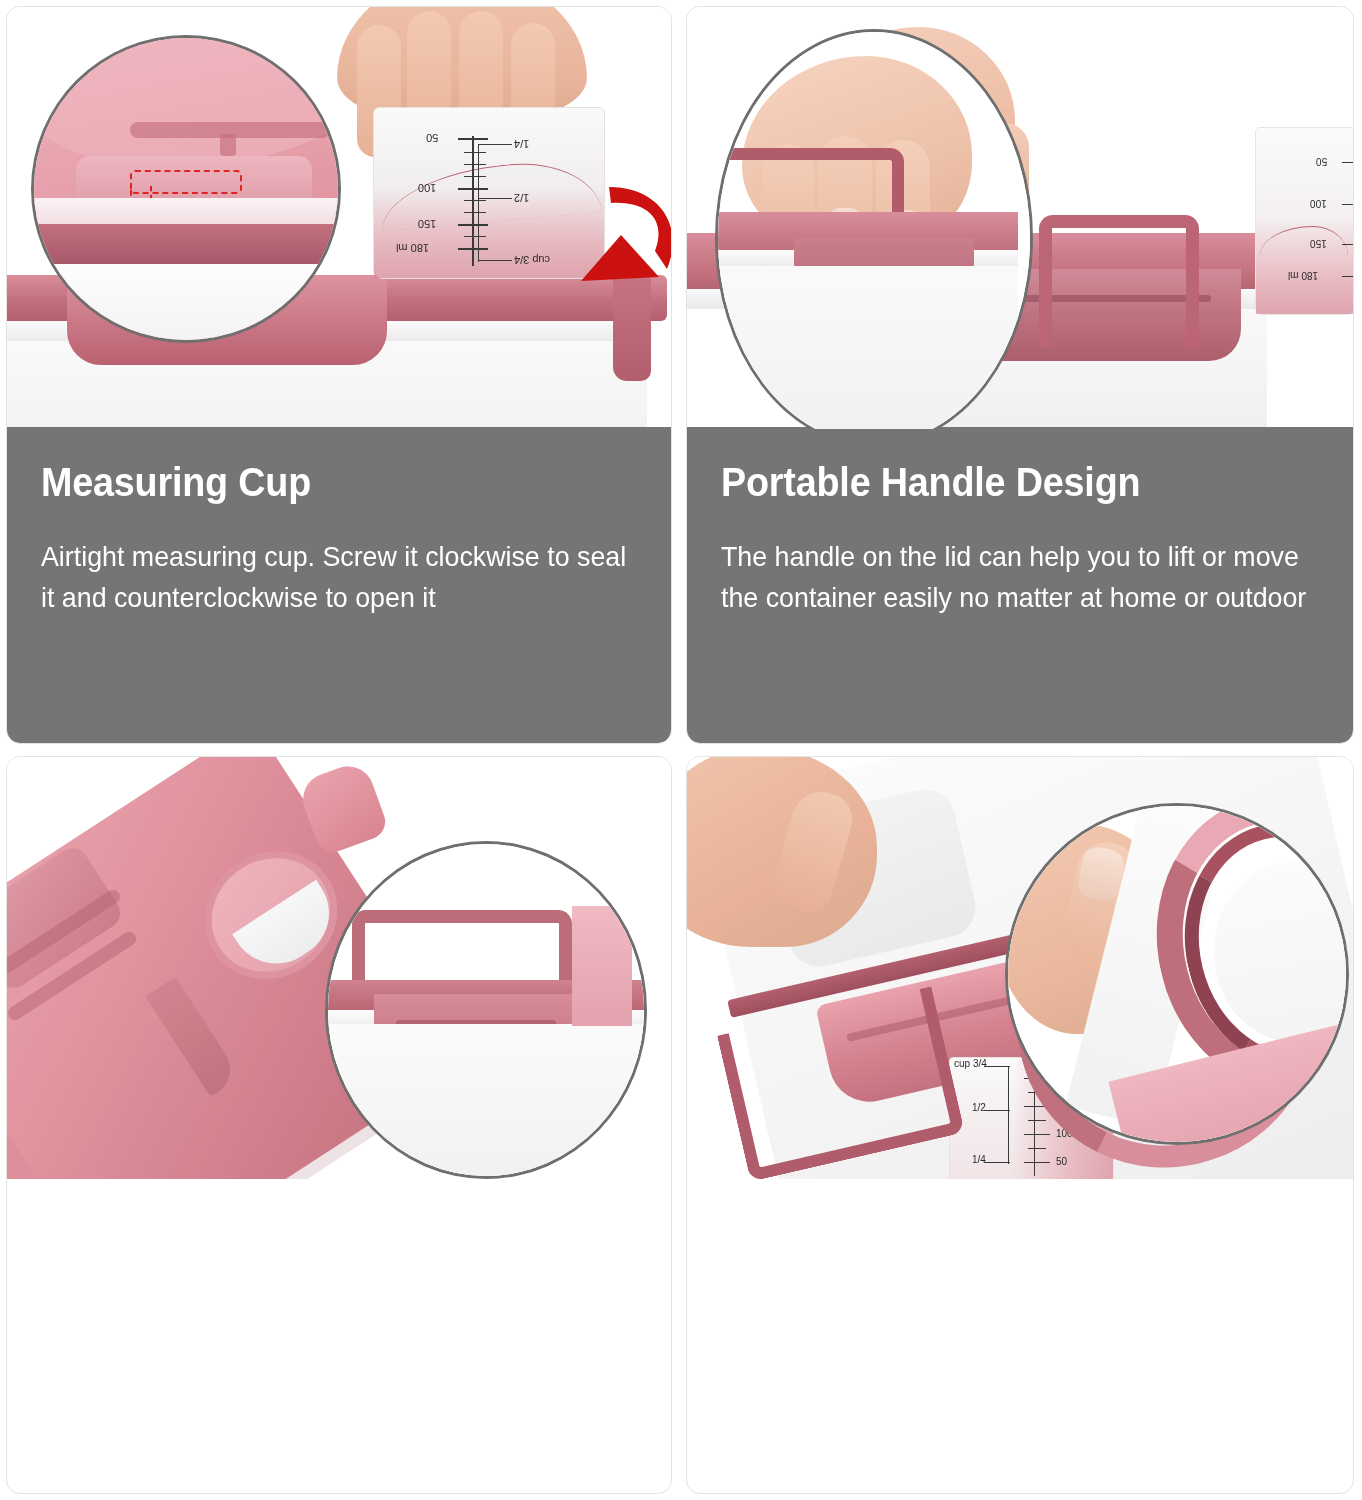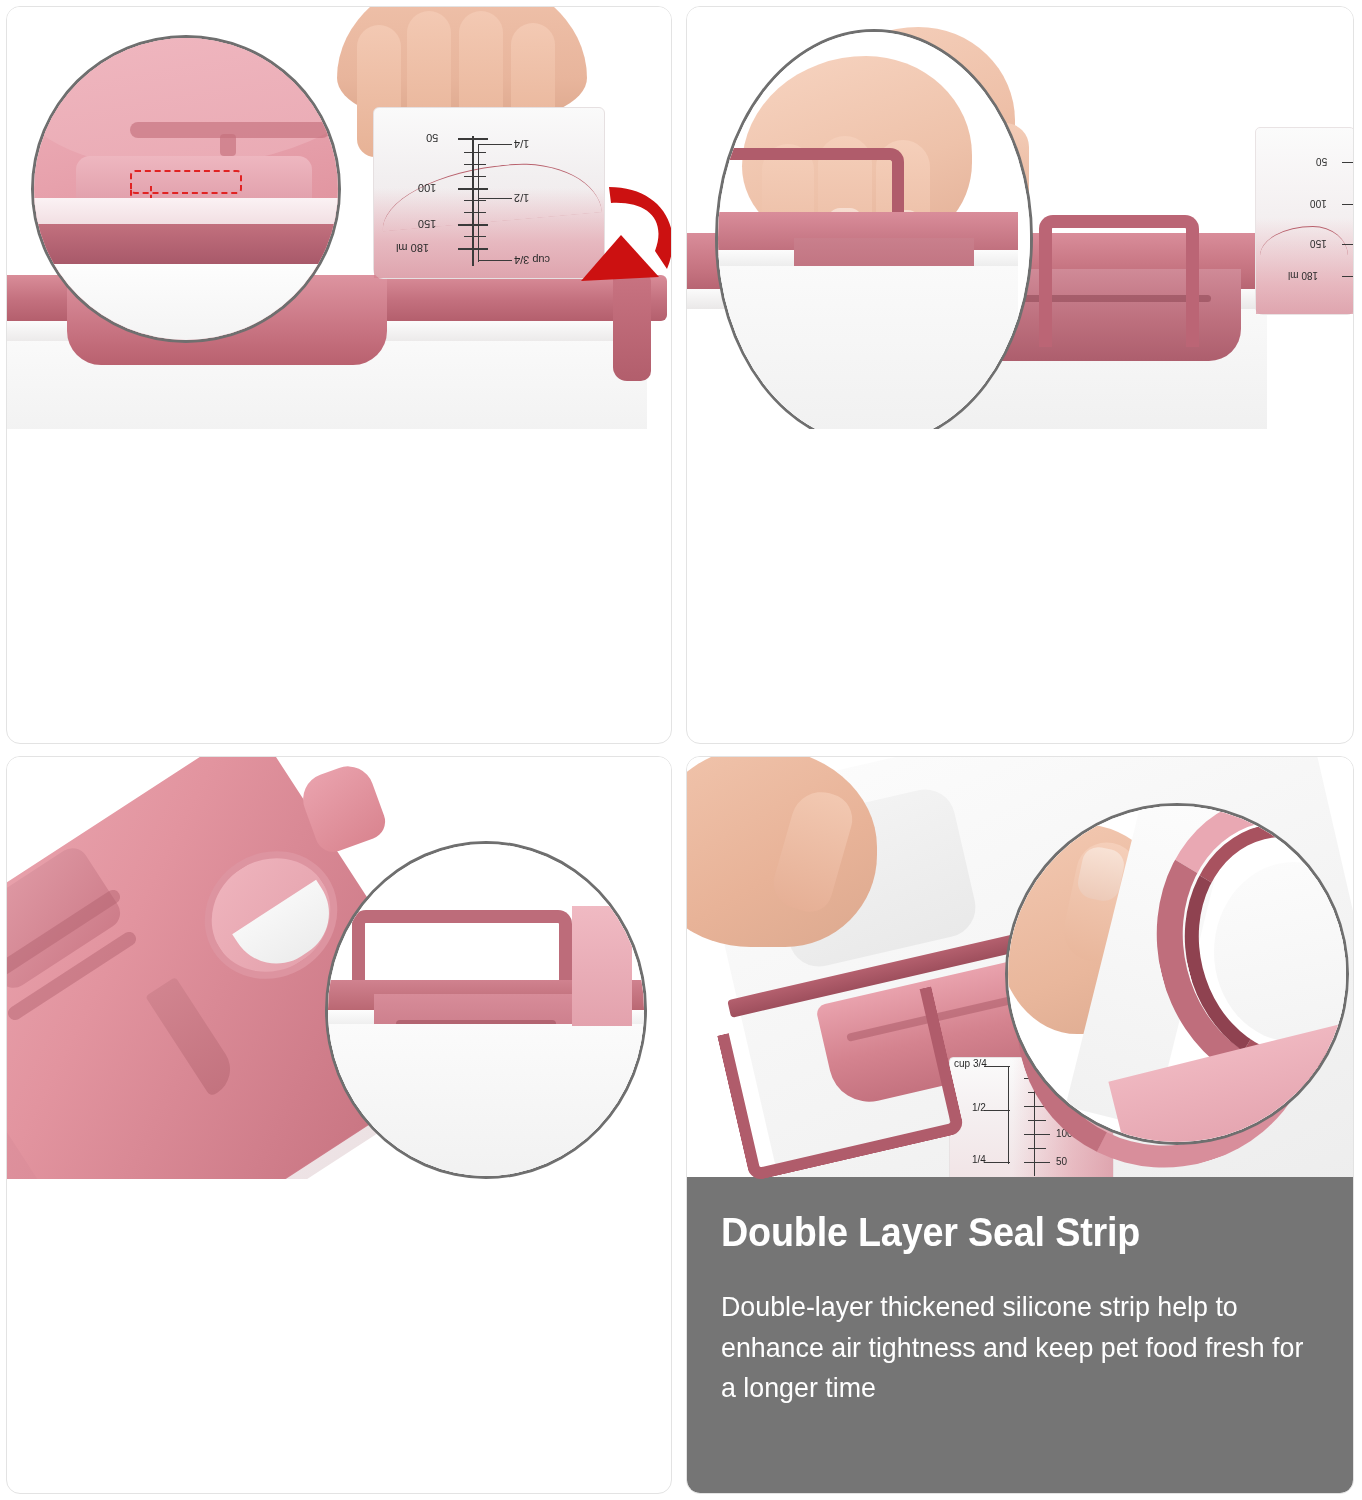--- a/index.html
+++ b/index.html
@@ -393,20 +393,24 @@
 
           <div style="position:absolute;left:96px;top:132px;width:112px;height:24px;border:2.5px dashed #e02222;border-radius:5px;"></div>
           <div style="position:absolute;left:96px;top:148px;width:22px;height:16px;border:2.5px dashed #e02222;border-top:none;border-radius:0 0 4px 4px;"></div>
           <div style="position:absolute;left:0;top:160px;width:100%;height:26px;background:linear-gradient(180deg,#fbf2f4,#f2dfe3);"></div>
           <div style="position:absolute;left:0;top:186px;width:100%;height:40px;background:linear-gradient(180deg,#c2707e,#a8596a);"></div>
           <div style="position:absolute;left:0;top:226px;width:100%;height:90px;background:linear-gradient(180deg,#fdfdfd,#f2f2f2);"></div>
         </div>
 
       </div>
 
+      <div class="caption">
+        <div class="cap-title">Measuring Cup</div>
+        <div class="cap-body">Airtight measuring cup. Screw it clockwise to seal it and counterclockwise to open it</div>
+      </div>
     </div>
   </div>
 
   <div class="panel">
     <div class="panel-inner">
       <div class="photo" id="p2">
 
         <div class="jar"></div>
         <div class="lidtop"></div>
         <div class="seal"></div>
@@ -456,20 +460,24 @@
           <div style="position:absolute;left:168px;top:178px;width:34px;height:40px;background:linear-gradient(180deg,#f7ded1,#eecab8);border-radius:12px;"></div>
           <div style="position:absolute;left:-24px;top:116px;width:210px;height:110px;border:12px solid #b05c6b;border-bottom:none;border-radius:14px 14px 0 0;"></div>
           <div style="position:absolute;left:-30px;top:180px;width:330px;height:44px;background:linear-gradient(180deg,#d98d9a,#bd6c7a);"></div>
           <div style="position:absolute;left:-30px;top:218px;width:330px;height:16px;background:linear-gradient(180deg,#fcfcfc,#ededed);"></div>
           <div style="position:absolute;left:76px;top:206px;width:180px;height:86px;background:linear-gradient(180deg,#c97f8c,#b3616f);border-radius:0 0 30px 30px;"></div>
           <div style="position:absolute;left:-30px;top:234px;width:330px;height:184px;background:linear-gradient(180deg,#fafafa,#f0f0f0);"></div>
         </div>
 
       </div>
 
+      <div class="caption">
+        <div class="cap-title">Portable Handle Design</div>
+        <div class="cap-body">The handle on the lid can help you to lift or move the container easily no matter at home or outdoor</div>
+      </div>
     </div>
   </div>
 
   <div class="panel">
     <div class="panel-inner">
       <div class="photo" id="p3">
 
         <div class="lidrim"></div>
         <div class="lidtilt2"></div>
         <div class="lidtilt"></div>
@@ -545,20 +553,16 @@
           <div style="position:absolute;left:72px;top:42px;width:42px;height:52px;background:linear-gradient(180deg,#f8e2d5,#edcab8);border-radius:16px;transform:rotate(12deg);"></div>
           <div style="position:absolute;left:96px;top:-14px;width:90px;height:330px;background:linear-gradient(180deg,#fcfcfc,#f1f1f1);transform:rotate(14deg);"></div>
           <div style="position:absolute;left:150px;top:-12px;width:260px;height:300px;border:26px solid #d98d9a;border-radius:50%;border-left-color:#bf6e7c;border-top-color:#e9a8b3;transform:rotate(-14deg);"></div>
           <div style="position:absolute;left:178px;top:16px;width:210px;height:248px;border:14px solid #a8525f;border-radius:50%;border-left-color:#8f4250;transform:rotate(-14deg);"></div>
           <div style="position:absolute;left:206px;top:56px;width:160px;height:180px;background:linear-gradient(170deg,#fcfcfc,#f3f3f3);border-radius:50%;"></div>
           <div style="position:absolute;left:110px;top:244px;width:250px;height:110px;background:linear-gradient(180deg,#efb7c0,#e2a0ac);transform:rotate(-14deg);"></div>
         </div>
 
       </div>
 
-      <div class="caption">
-        <div class="cap-title">Double Layer Seal Strip</div>
-        <div class="cap-body">Double-layer thickened silicone strip help to enhance air tightness and keep pet food fresh for a longer time</div>
-      </div>
     </div>
   </div>
 
 </div>
 
 </body></html>

